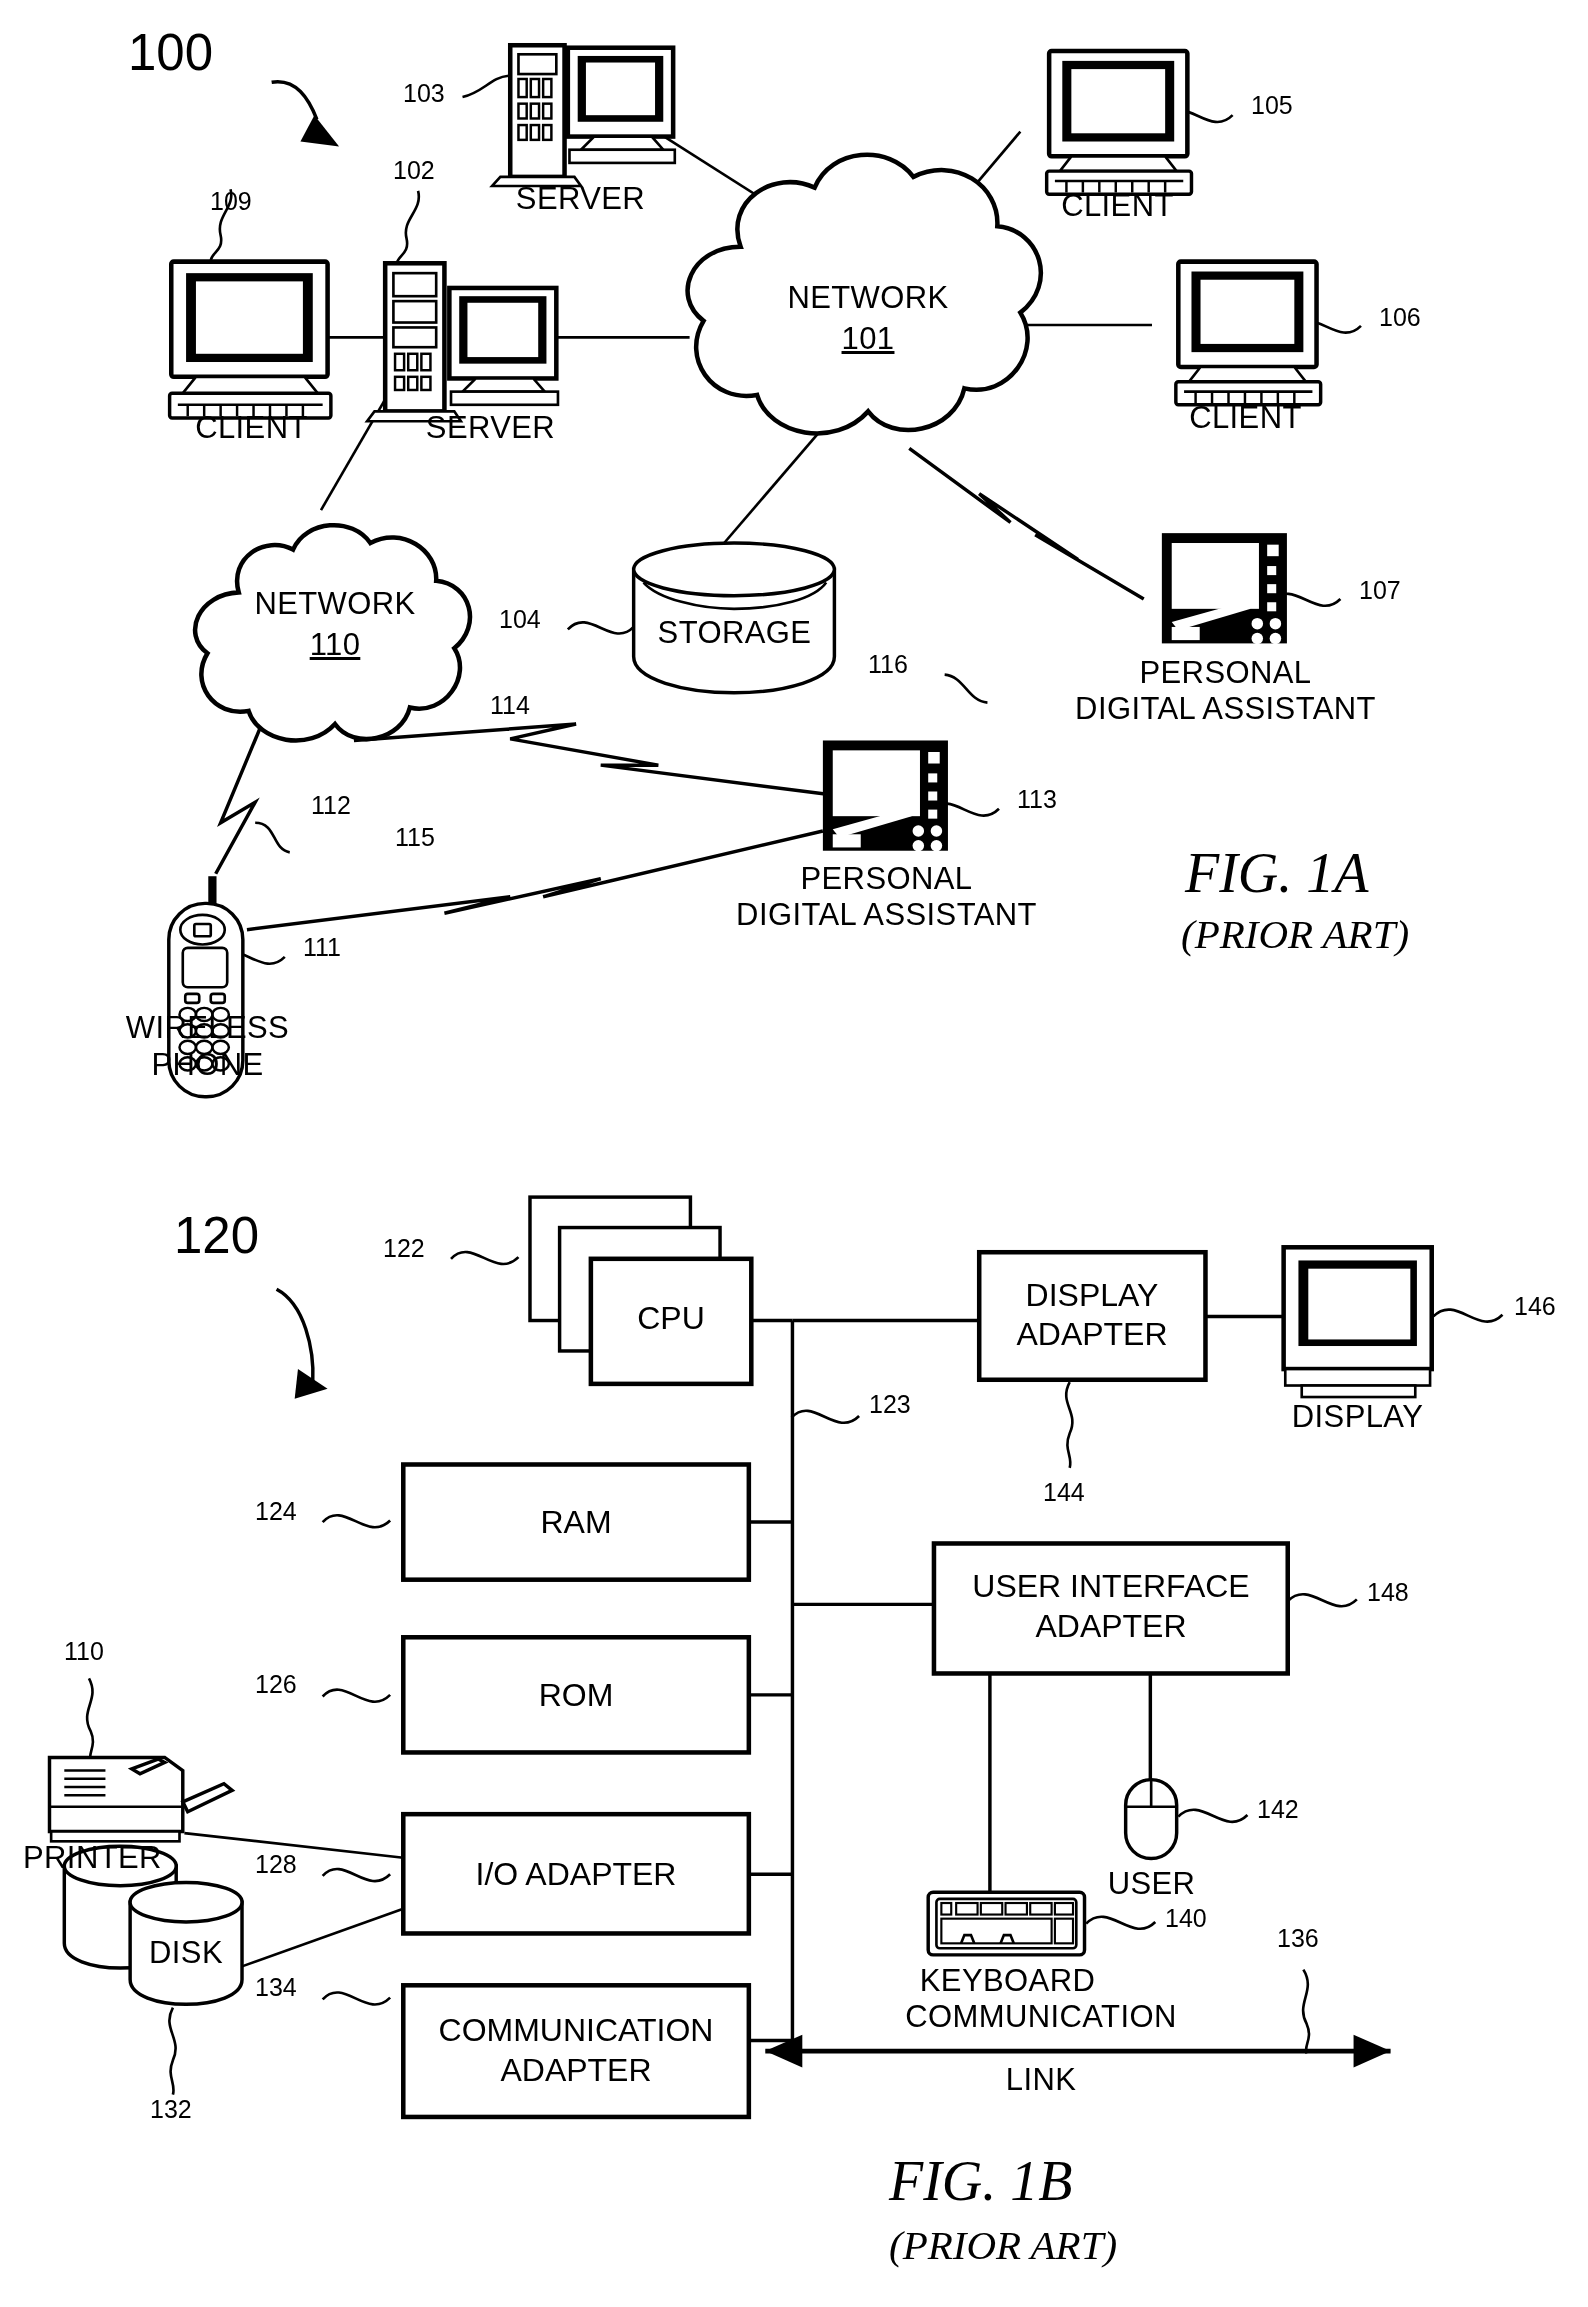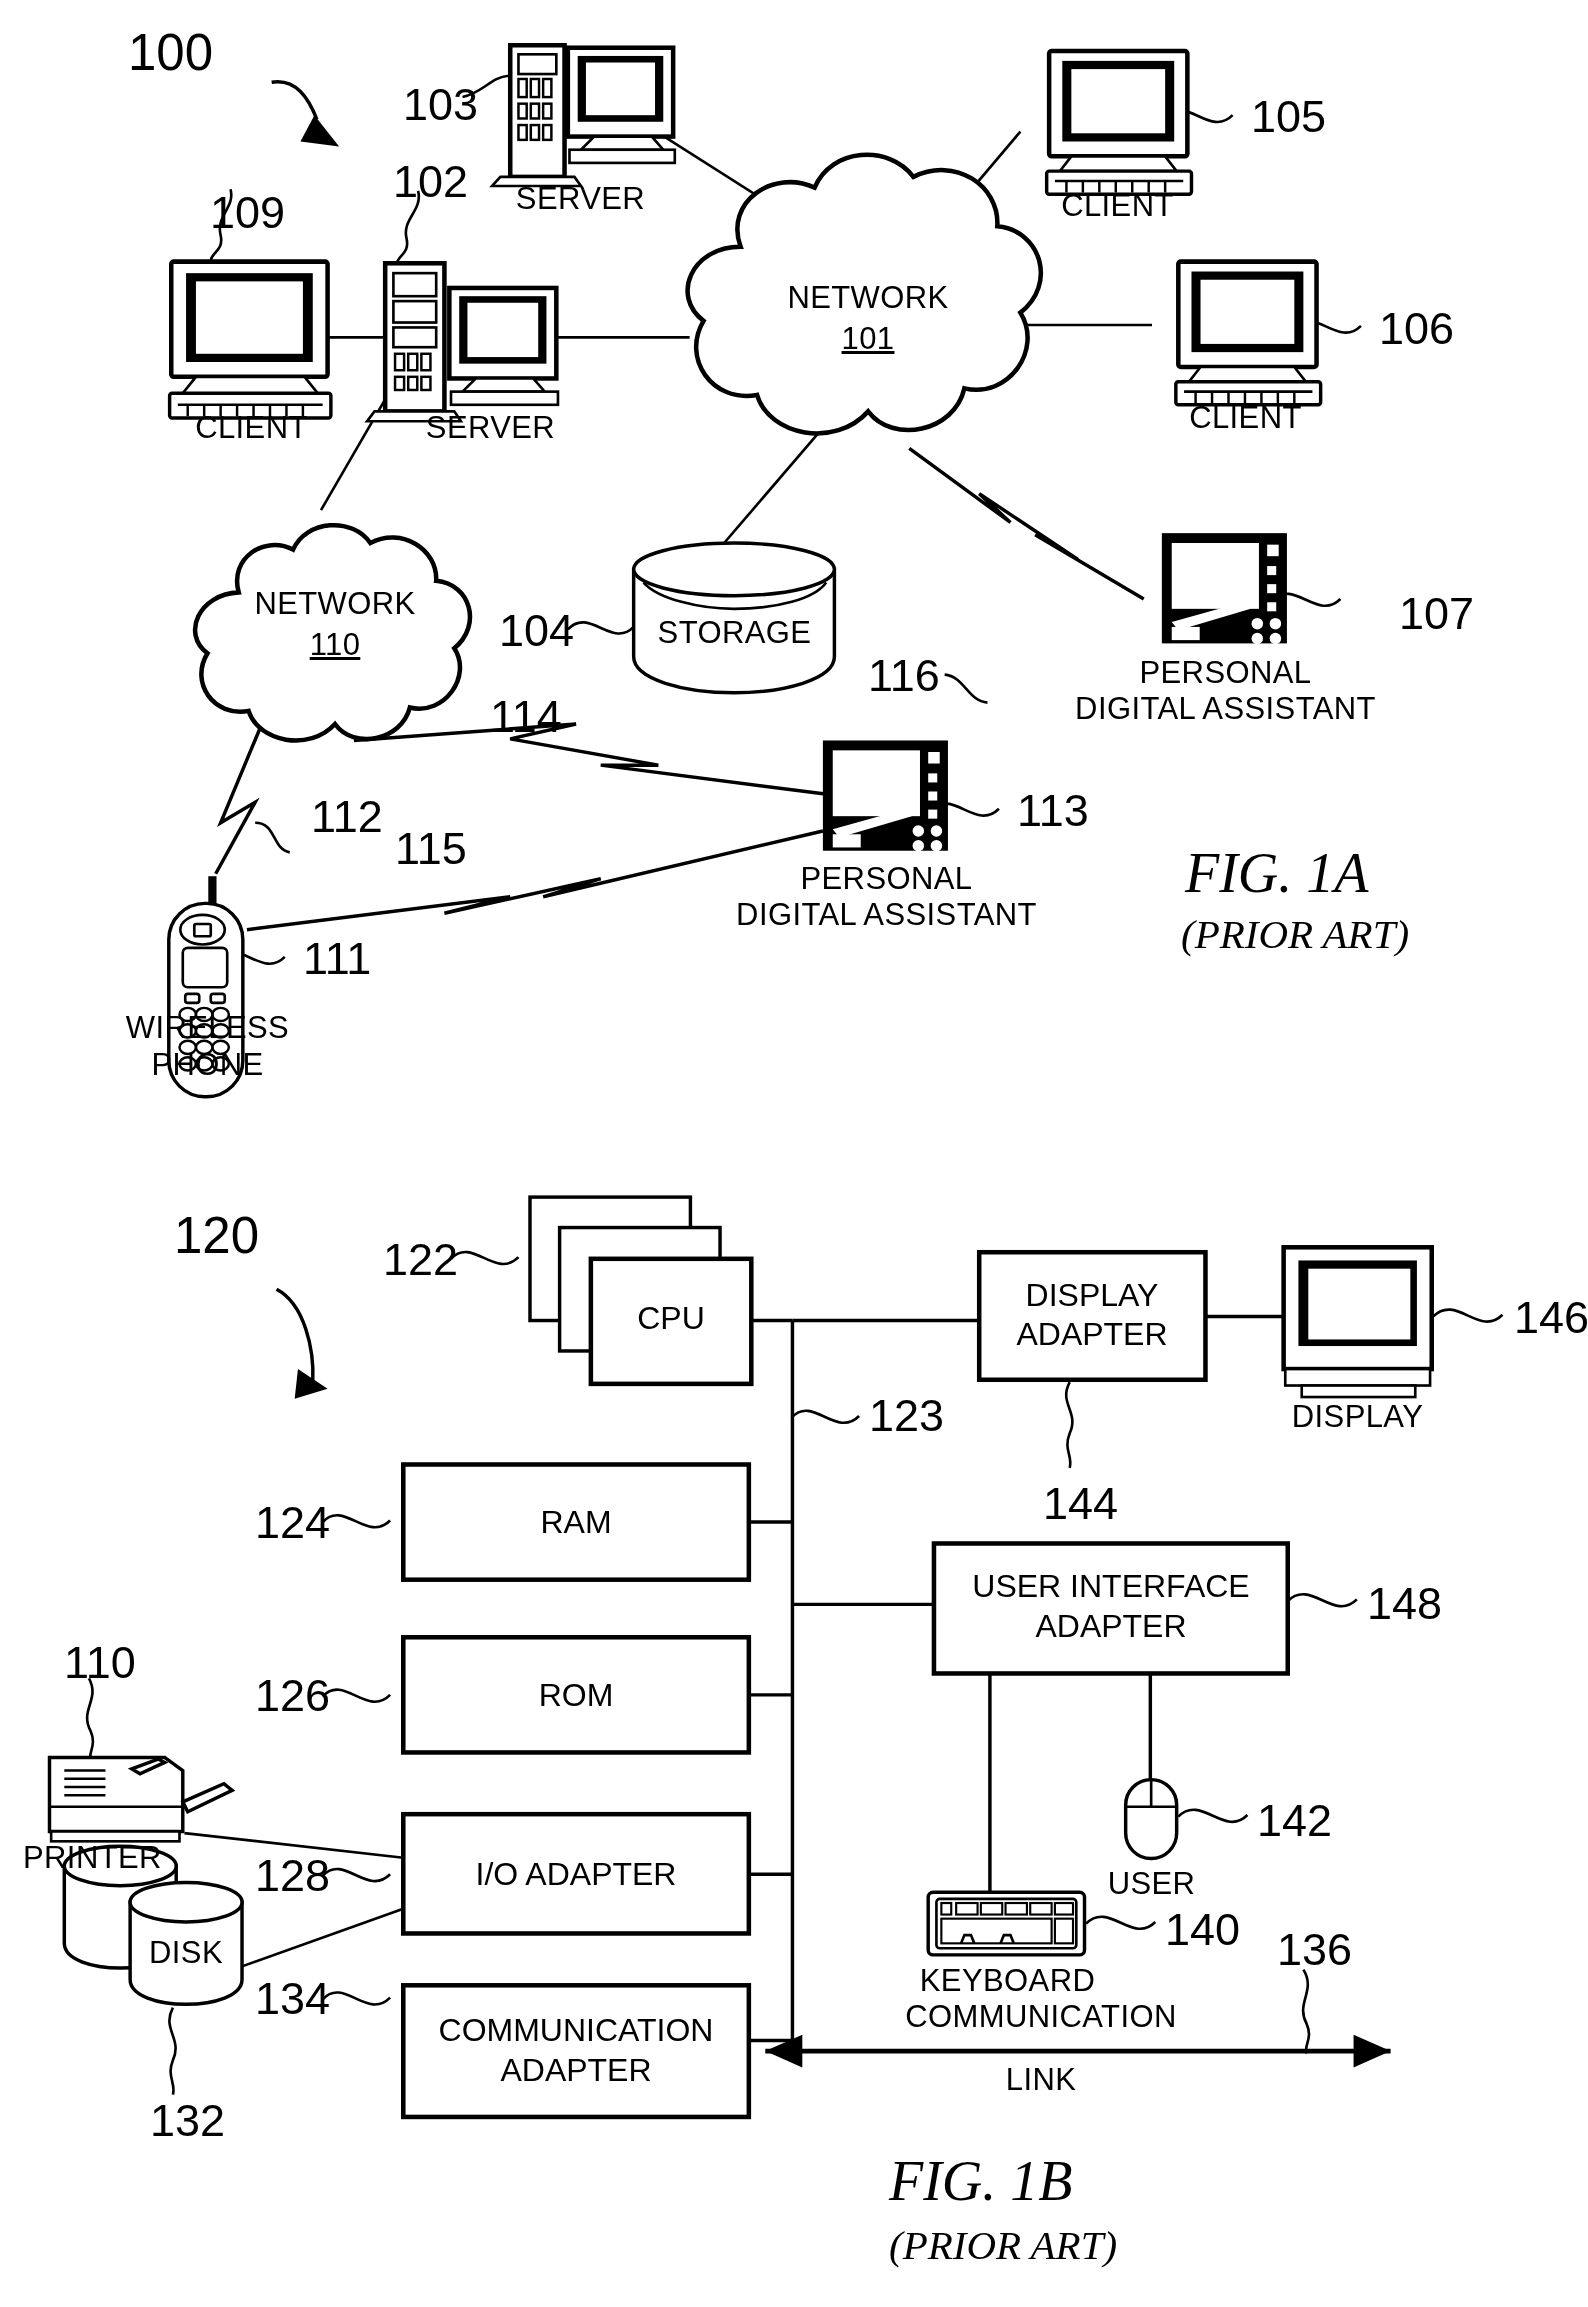--- a/index.html
+++ b/index.html
@@ -6,21 +6,21 @@
   body{width:1589px;height:2307px;position:relative;
        font-family:"Liberation Sans", sans-serif;color:#000;overflow:hidden;}
   #root{position:absolute;inset:0;}
   svg{position:absolute;top:0;left:0;width:1589px;height:2307px;}
   .ln{stroke:#000;fill:none;}
   .lw3{stroke-width:3.2;}
   .lw4{stroke-width:4.2;}
   .lw5{stroke-width:5.5;}
   .fillblk{fill:#000;}
   .whitefill{fill:#fff;}
-  .num{font-size:45px;}
+  .num{font-size:25px;}
   .num-lg{font-size:51px;}
   .lbl{font-size:31px;letter-spacing:0.4px;}
   .lbl-box{font-size:32px;}
   .cap{font-family:"Liberation Serif", serif;font-style:italic;font-size:56px;}
   .cap2{font-family:"Liberation Serif", serif;font-style:italic;font-size:41px;}
   .ul{text-decoration:underline;}
 </style>
 </head>
 <body>
 
@@ -383,21 +383,21 @@
   <path class="ln lw3" d="M1584 2394 C 1600 2420, 1574 2434, 1588 2460 C 1596 2478, 1584 2486, 1588 2496"></path>
 
 </svg>
 
 <div style="position:absolute;left:128px;top:23px;" class="num-lg">100</div>
 <div style="position:absolute;left:210px;top:155px;margin-top:32px;" class="num">109</div>
 <div style="position:absolute;left:393px;top:156px;" class="num">102</div>
 <div style="position:absolute;left:403px;top:79px;" class="num">103</div>
 <div style="position:absolute;left:1251px;top:91px;" class="num">105</div>
 <div style="position:absolute;left:1379px;top:303px;" class="num">106</div>
-<div style="position:absolute;left:1359px;top:588px;margin-left:40px;" class="num">107</div>
+<div style="position:absolute;left:1359px;top:576px;" class="num">107</div>
 <div style="position:absolute;left:499px;top:605px;" class="num">104</div>
 <div style="position:absolute;left:1017px;top:785px;" class="num">113</div>
 <div style="position:absolute;left:303px;top:933px;" class="num">111</div>
 <div style="position:absolute;left:311px;top:791px;" class="num">112</div>
 <div style="position:absolute;left:490px;top:691px;" class="num">114</div>
 <div style="position:absolute;left:395px;top:823px;" class="num">115</div>
 <div style="position:absolute;left:868px;top:650px;" class="num">116</div>
 
 <div style="position:absolute;left:169px;top:410px;width:165px;text-align:center;" class="lbl">CLIENT</div>
 <div style="position:absolute;left:408px;top:410px;width:165px;text-align:center;" class="lbl">SERVER</div>

